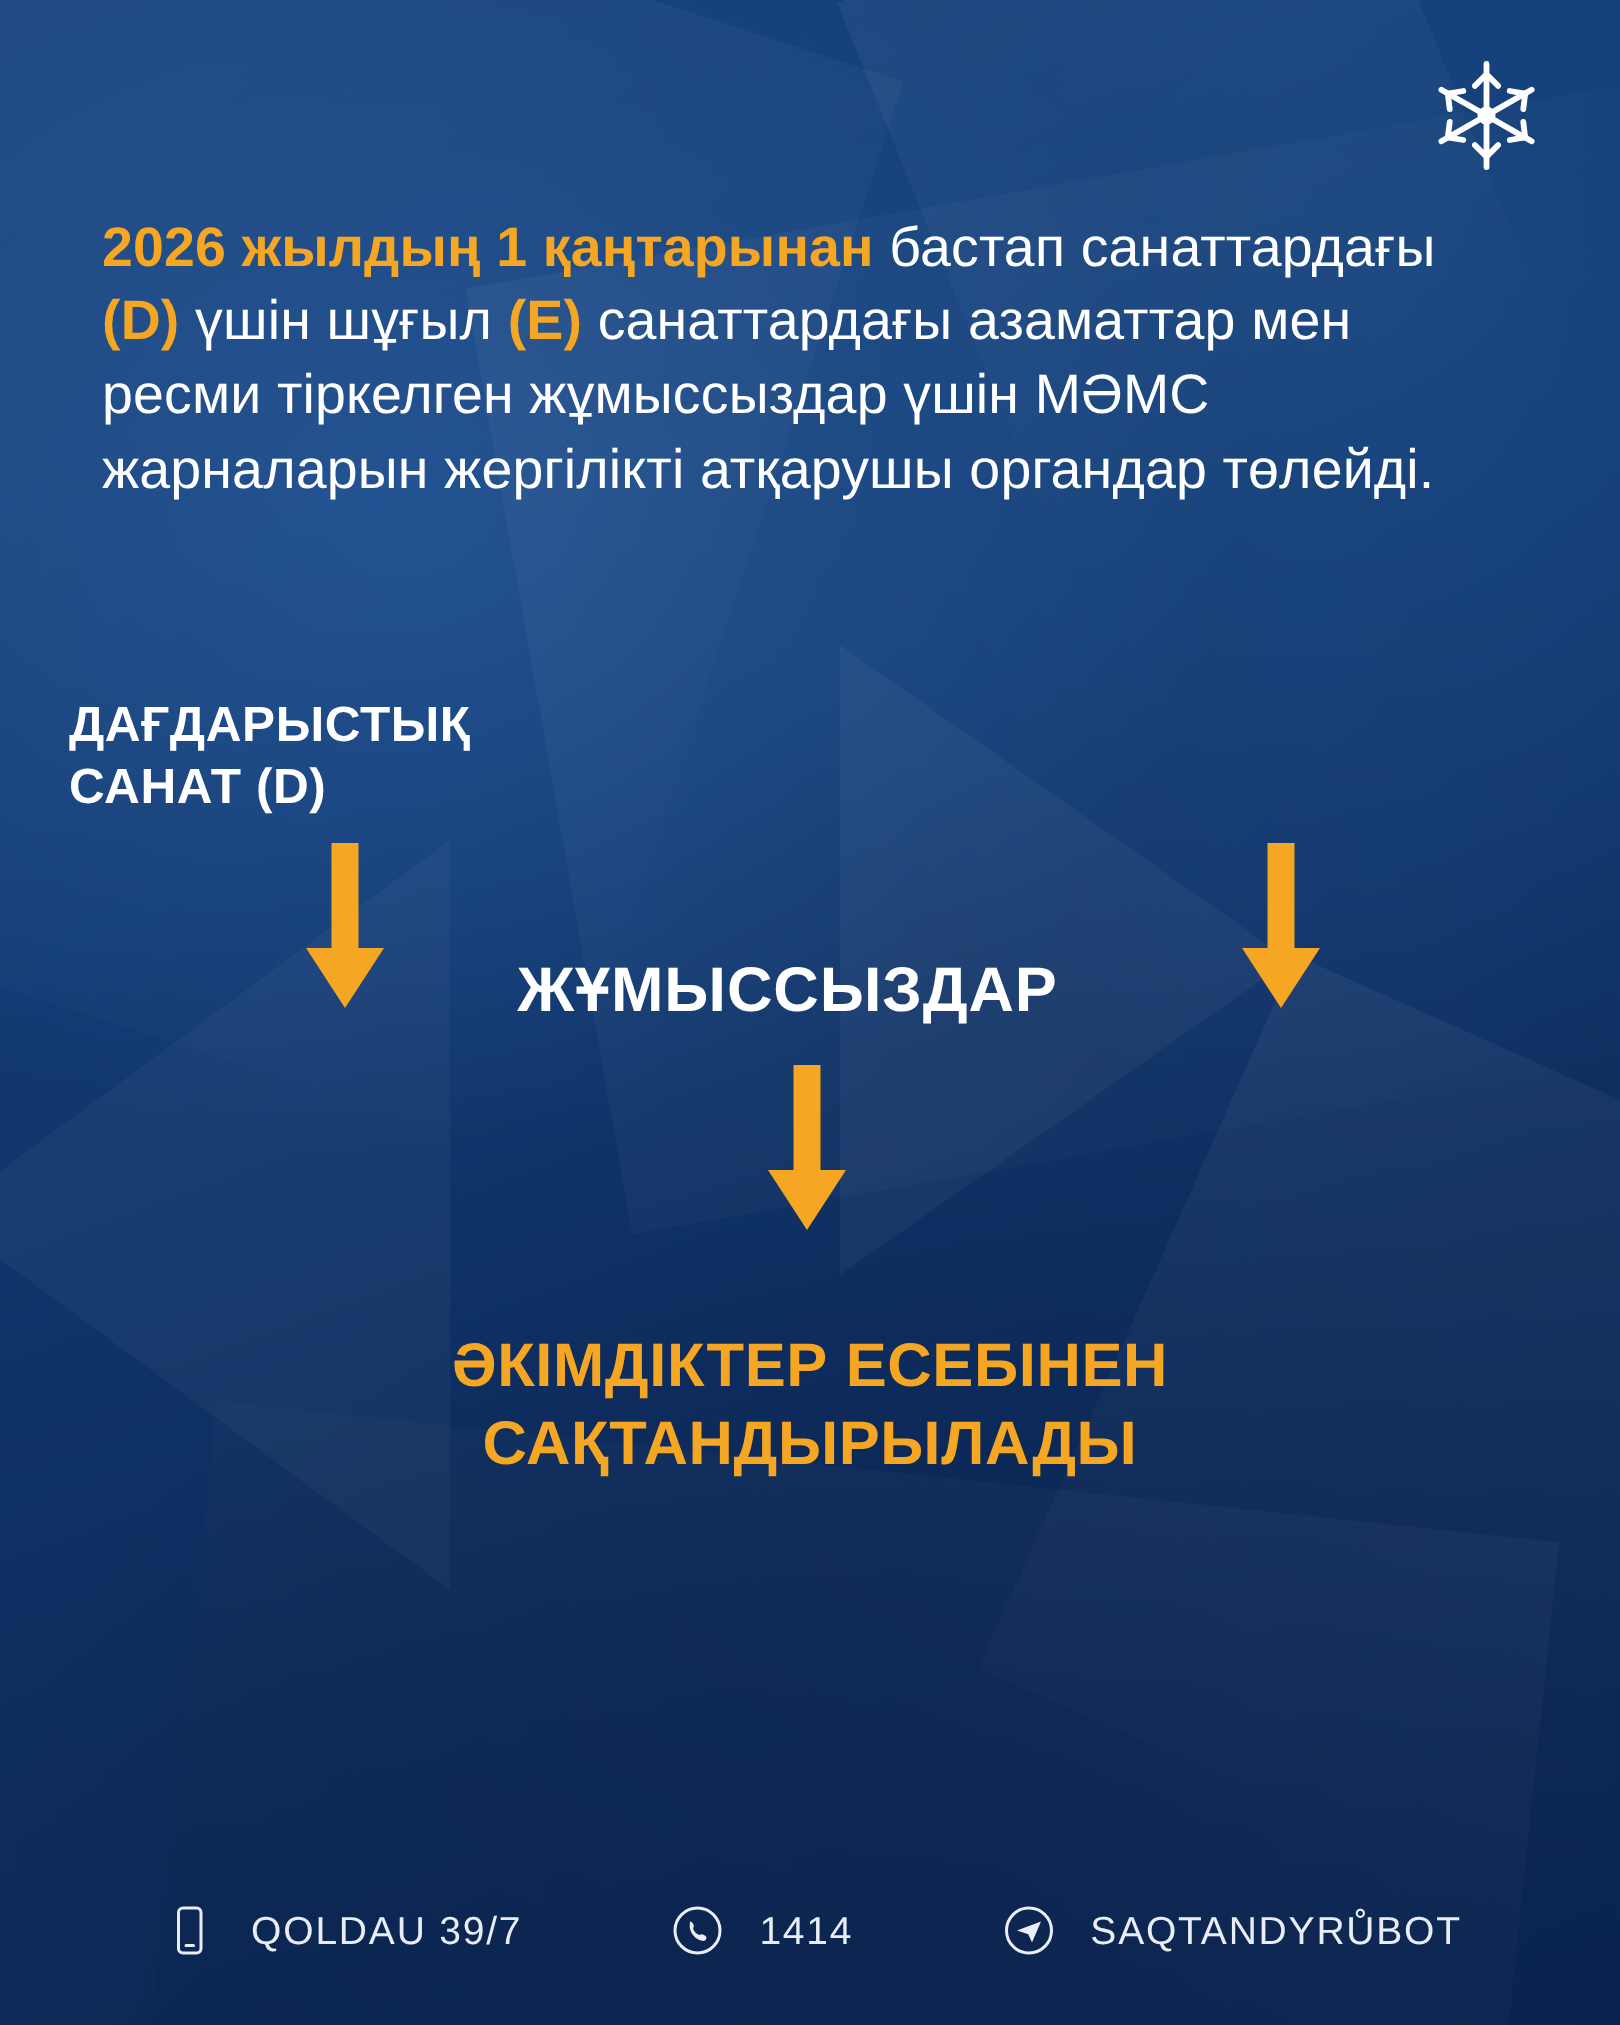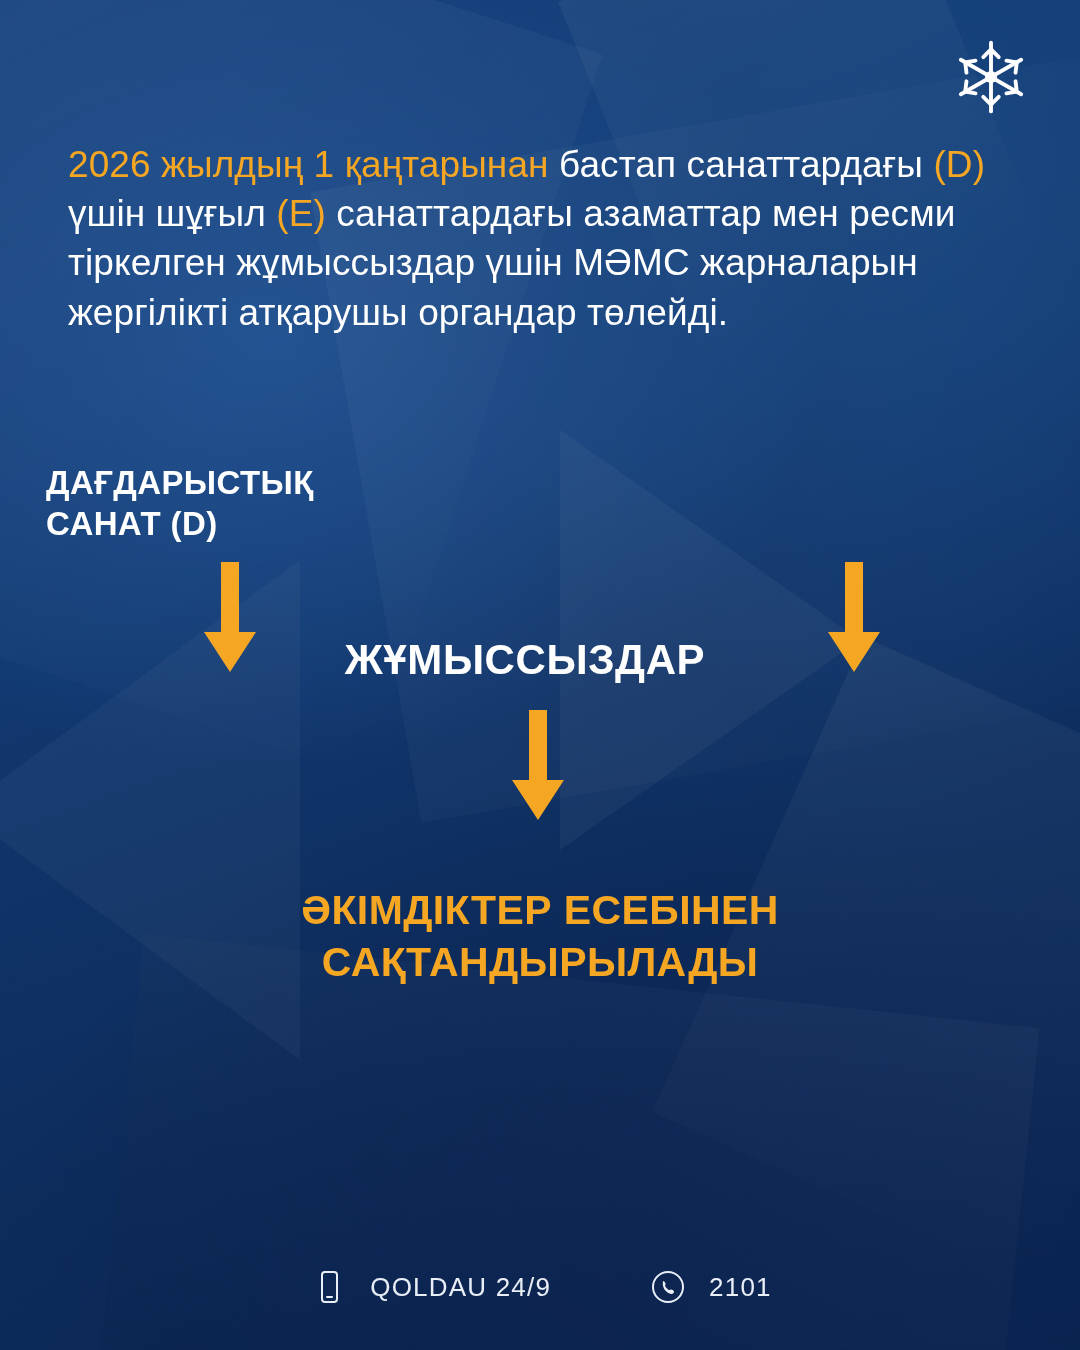--- a/index.html
+++ b/index.html
@@ -78,21 +78,21 @@
     top: 140px;
     width: 930px;
     color: #ffffff;
     font-size: 37px;
     line-height: 1.33;
     font-weight: 400;
     letter-spacing: 0.1px;
   }
   .headline .accent {
     color: #F5A623;
-    font-weight: 400;
+    font-weight: 700;
   }
 
   
   .cat {
     position: absolute;
     color: #ffffff;
     font-size: 33px;
     font-weight: 700;
     line-height: 1.25;
     text-align: left;
@@ -222,28 +222,37 @@
 
   <div class="footer">
 
     <div class="foot-item">
       <span class="foot-icon">
         <svg viewBox="0 0 40 40" width="40" height="40" aria-hidden="true">
           <rect x="13" y="5" width="15" height="30" rx="3" fill="none" stroke="#e9eef6" stroke-width="2"></rect>
           <line x1="18" y1="30" x2="23" y2="30" stroke="#e9eef6" stroke-width="2" stroke-linecap="round"></line>
         </svg>
       </span>
-      <span>QOLDAU 24/9</span>
+      <span>QOLDAU 39/7</span>
     </div>
 
     <div class="foot-item">
       <span class="foot-icon">
         <svg viewBox="0 0 40 40" width="40" height="40" aria-hidden="true">
           <circle cx="20" cy="20" r="15" fill="none" stroke="#e9eef6" stroke-width="2"></circle>
           <path d="M15 14c1 0 2 1 2.5 2.5.3 1-.6 1.8-.3 2.6.6 1.6 2.2 3.2 3.8 3.8.8.3 1.6-.6 2.6-.3C25.1 23.1 26 24 26 25c0 1.2-1.4 2.2-2.8 1.9-4.2-.9-7.3-4-8.2-8.2C14.7 17.3 15 14 15 14z" fill="#e9eef6"></path>
         </svg>
       </span>
-      <span>2101</span>
+      <span>1414</span>
     </div>
 
+    <div class="foot-item">
+      <span class="foot-icon">
+        <svg viewBox="0 0 40 40" width="40" height="40" aria-hidden="true">
+          <circle cx="20" cy="20" r="15" fill="none" stroke="#e9eef6" stroke-width="2"></circle>
+          <path d="M12 20l16-6-6 14-2.5-5.5L12 20z" fill="#e9eef6"></path>
+        </svg>
+      </span>
+      <span>SAQTANDYRŮBOT</span>
+    </div>
 
   </div>
 </div>
 
 </body></html>

